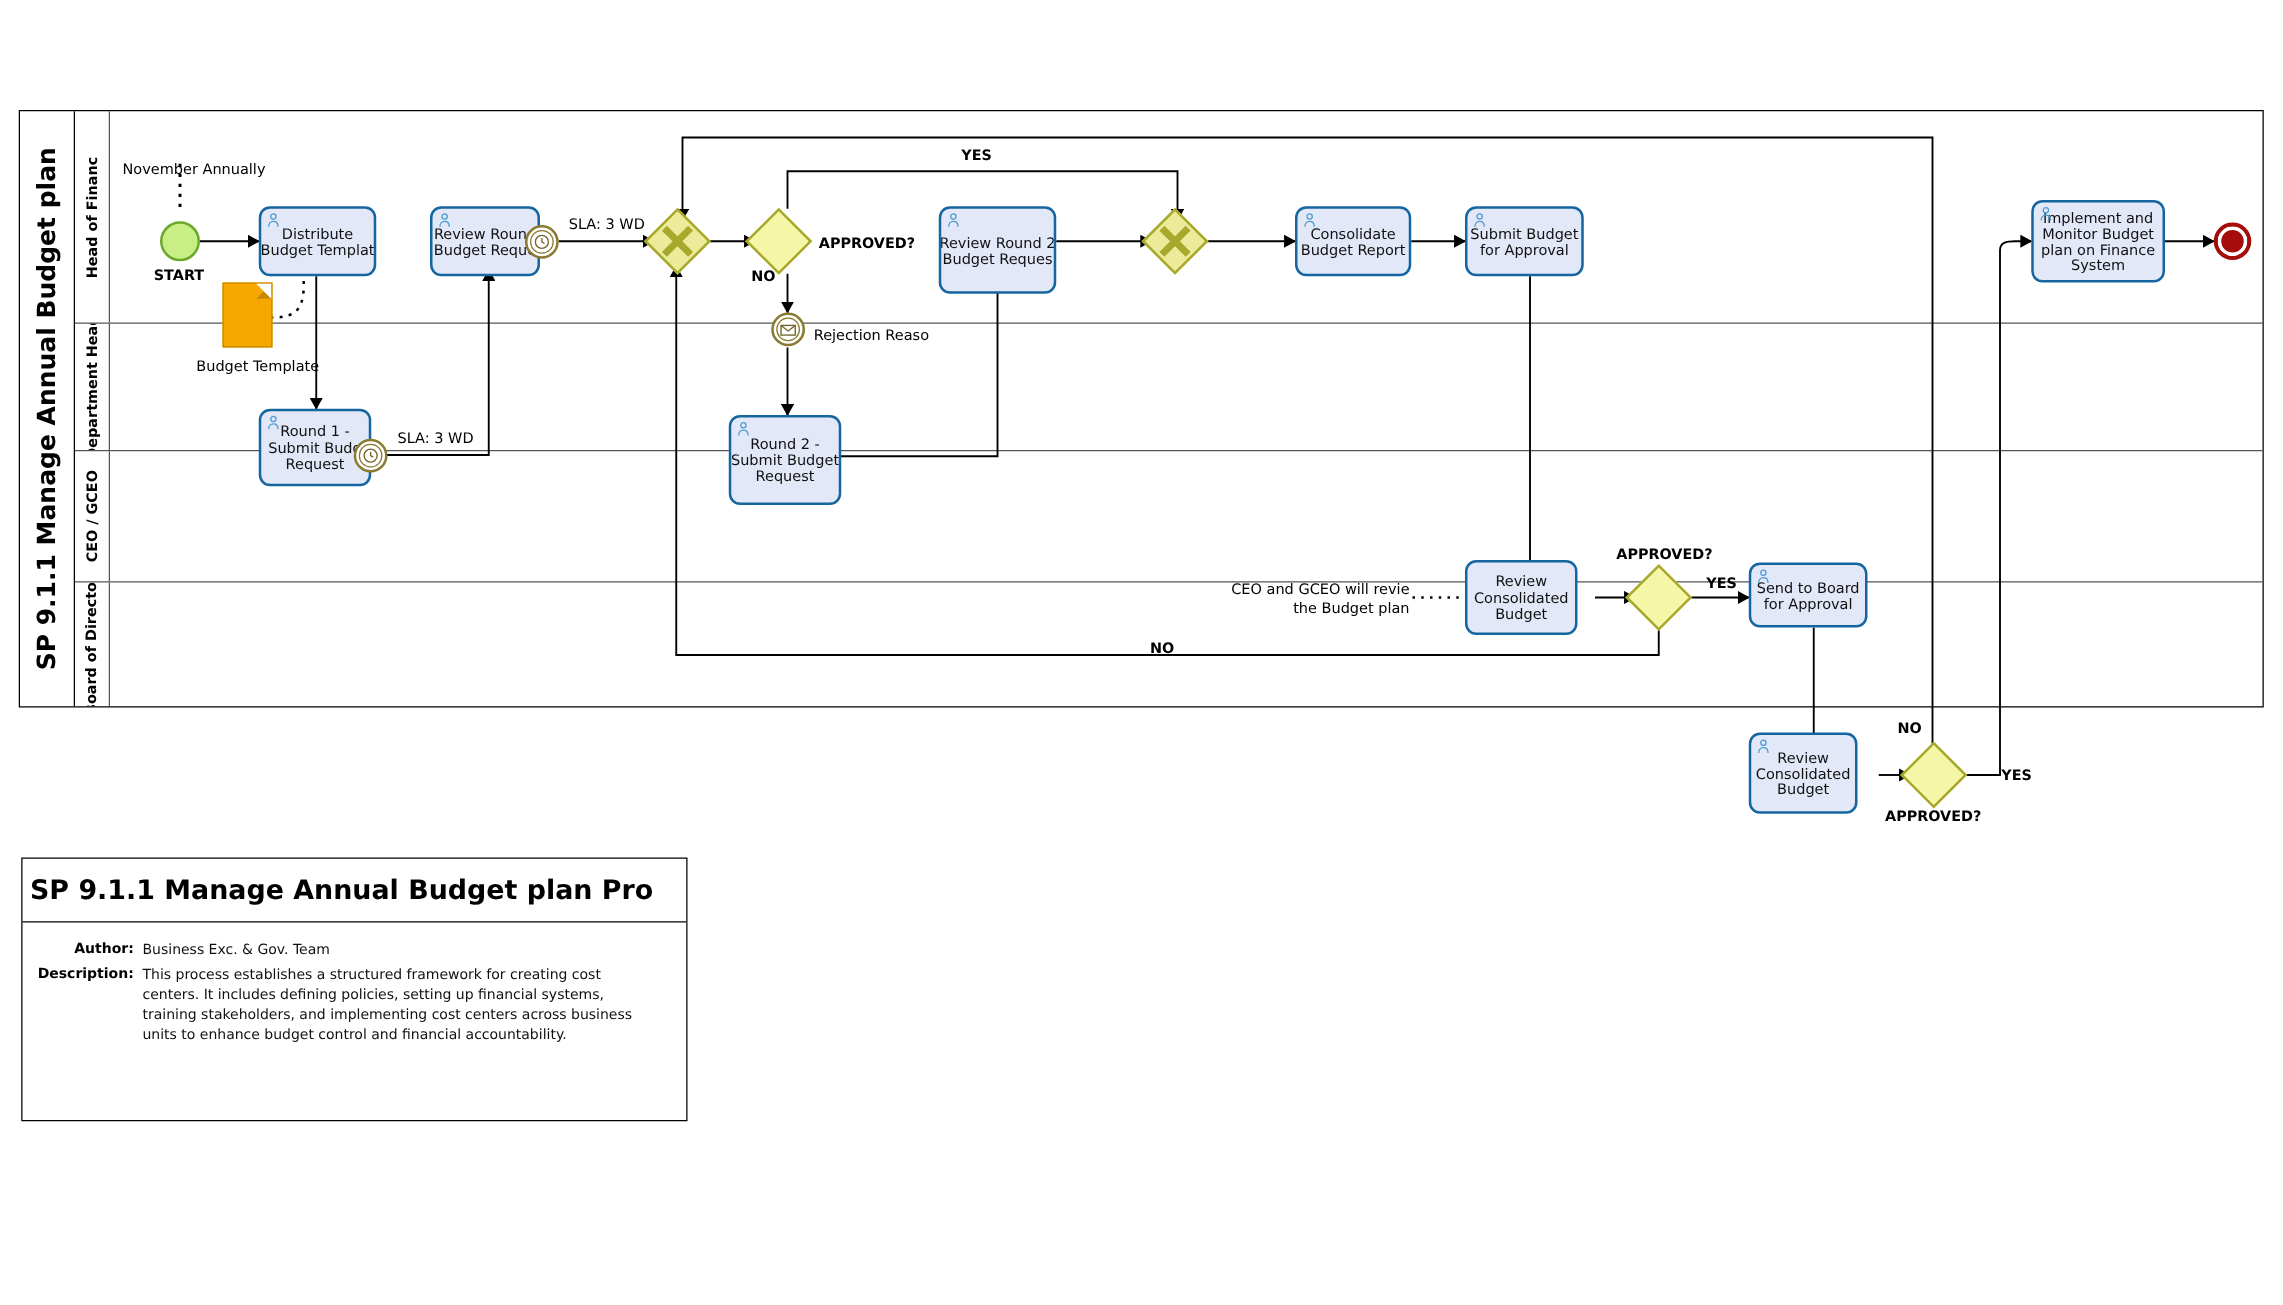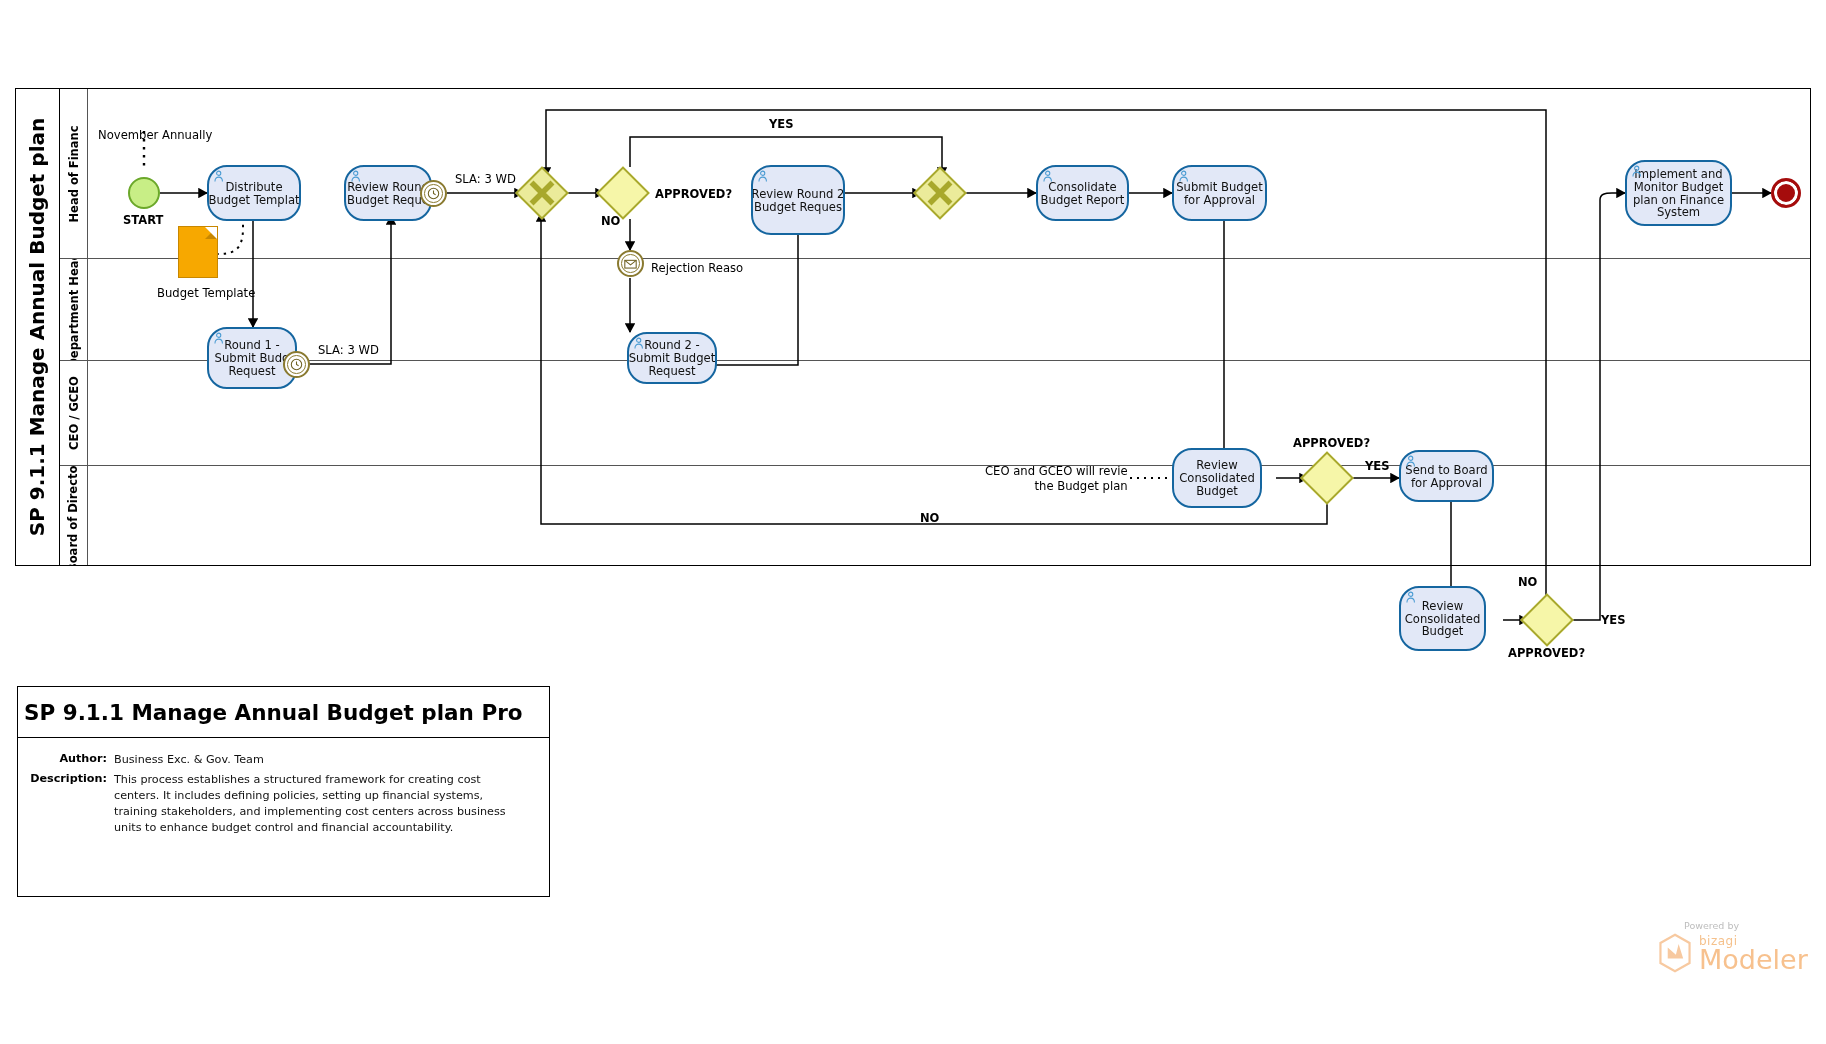--- a/index.html
+++ b/index.html
@@ -49,21 +49,21 @@
     transform: rotate(-90deg);
     white-space: nowrap;
     font-size: 11.5px; font-weight: bold; color: #000;
   }
 
   
   .task {
     position: absolute;
     background: #e2e8f7;
     border: 2.2px solid #1566a0;
-    border-radius: 20px;
+    border-radius: 9px;
     display: flex; align-items: center; justify-content: center;
     text-align: center;
     font-size: 11.6px; color: #111;
     line-height: 1.12;
     overflow: hidden;
     padding: 2px 1px 1px 1px;
   }
   .task .lbl { display: block; white-space: nowrap; }
   .task-user-icon {
     position: absolute; left: 4px; top: 3px;
@@ -378,21 +378,21 @@
     <span class="lbl">Round 1 -<br>Submit Budg<br>Request</span>
   </div>
   <div class="ev ev-inter" style="left:283px; top:351px;">
     <svg width="13" height="13" viewBox="0 0 16 16">
       <circle cx="8" cy="8" r="6.4" fill="none" stroke="#6f6224" stroke-width="1.3"></circle>
       <path d="M8 4.2 L8 8 L10.6 9.6" fill="none" stroke="#6f6224" stroke-width="1.3"></path>
     </svg>
   </div>
   <div class="txt" style="left:318px; top:343px;">SLA: 3 WD</div>
 
-  <div class="task" style="left:583px; top:332px; width:90px; height:52px;margin-left:44px;">
+  <div class="task" style="left:583px; top:332px; width:90px; height:72px;">
     <svg class="task-user-icon" viewBox="0 0 16 16">
       <circle cx="7" cy="4" r="2.6" fill="none" stroke="#4b9cd3" stroke-width="1.3"></circle>
       <path d="M2.4 14 c0-3.4 2.1-5.2 4.6-5.2 s4.6 1.8 4.6 5.2" fill="none" stroke="#4b9cd3" stroke-width="1.3"></path>
     </svg>
     <span class="lbl">Round 2 -<br>Submit Budget<br>Request</span>
   </div>
 
   <div class="txt c" style="left:985px; top:464px; line-height:1.3;">CEO and GCEO will revie<br>the Budget plan</div>
 
   <div class="task" style="left:1172px; top:448px; width:90px; height:60px;">
@@ -434,27 +434,14 @@
         <div class="k">Author:</div>
         <div class="v">Business Exc. &amp; Gov. Team</div>
       </div>
       <div class="irow">
         <div class="k">Description:</div>
         <div class="v">This process establishes a structured framework for creating cost centers. It includes defining policies, setting up financial systems, training stakeholders, and implementing cost centers across business units to enhance budget control and financial accountability.</div>
       </div>
     </div>
   </div>
 
-  <div class="bizagi">
-    <div class="pb">Powered by</div>
-    <div class="row">
-      <svg class="mark" viewBox="0 0 40 44">
-        <path d="M20 2 L36 11 L36 33 L20 42 L4 33 L4 11 Z" fill="none" stroke="#f7c9a0" stroke-width="2.4"></path>
-        <path d="M12 16 L21 24 L24 12 L29 28 L12 28 Z" fill="#f7c9a0"></path>
-      </svg>
-      <div class="wordmark">
-        <div class="bz">bizagi</div>
-        <div class="md">Modeler</div>
-      </div>
-    </div>
-  </div>
 
 </div>
 
 </body></html>

